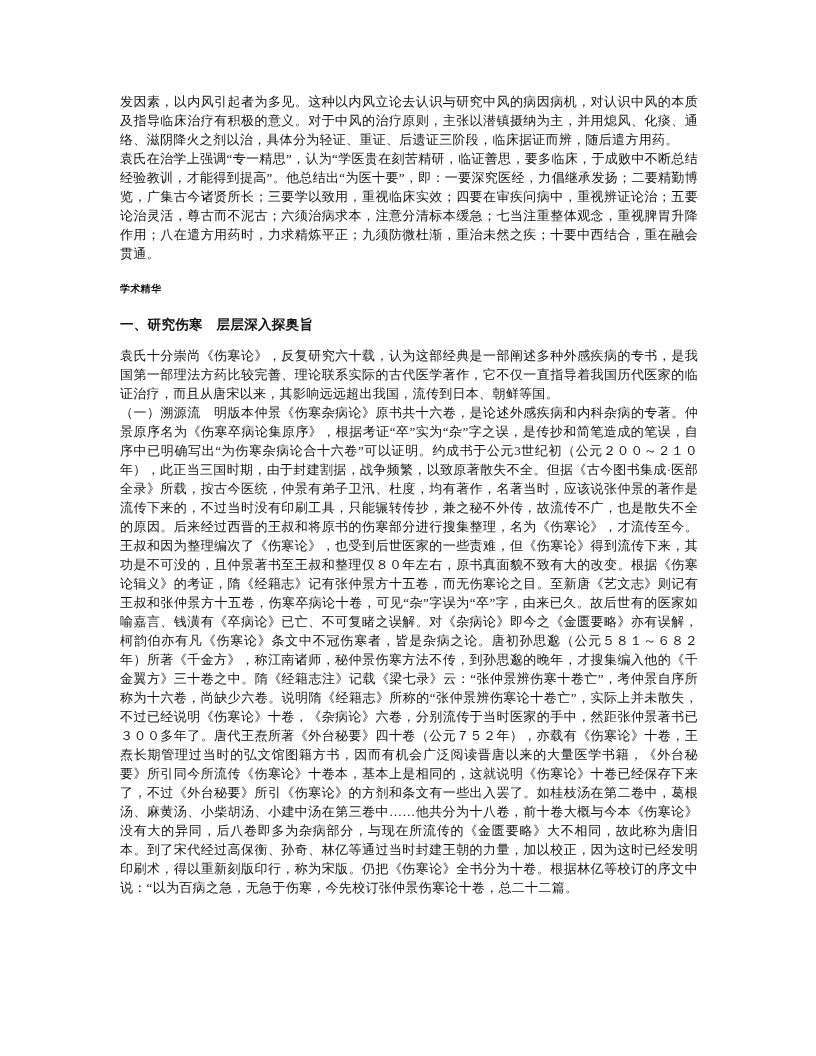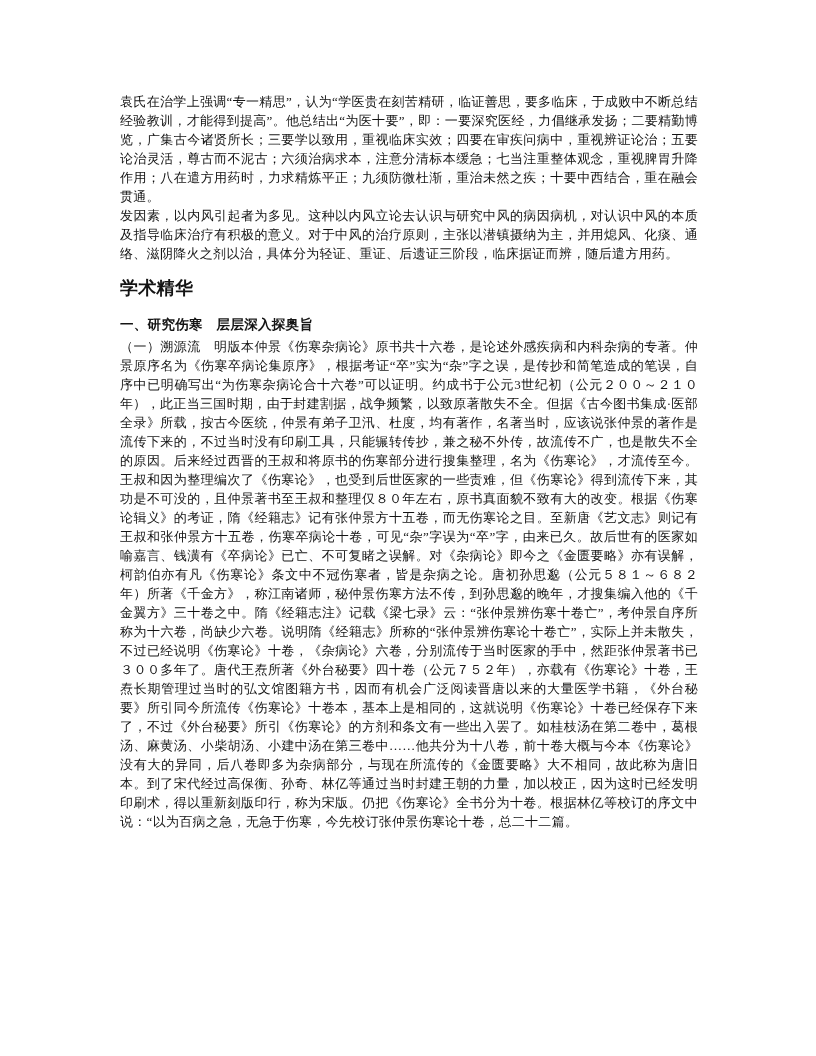--- a/index.html
+++ b/index.html
@@ -21,33 +21,34 @@
     width: 578px;
     color: #141414;
     font-size: 13px;
     line-height: 19px;
     text-align: justify;
     letter-spacing: 0.3px;
   }
   .content p { margin: 0; }
   .heading {
     font-weight: bold;
-    font-size: 18px;
+    font-size: 10px;
     margin: 16px 0 17px 0;
   }
   .subheading {
     font-weight: bold;
     font-size: 13.5px;
-    margin: 0 0 3px 0;
+    margin: 0 0 12px 0;
   }
 </style>
 </head>
 <body>
 
 <div class="page">
   <div class="content">
+    <p>发因素，以内风引起者为多见。这种以内风立论去认识与研究中风的病因病机，对认识中风的本质及指导临床治疗有积极的意义。对于中风的治疗原则，主张以潜镇摄纳为主，并用熄风、化痰、通络、滋阴降火之剂以治，具体分为轻证、重证、后遗证三阶段，临床据证而辨，随后遣方用药。</p>
     <p>袁氏在治学上强调“专一精思”，认为“学医贵在刻苦精研，临证善思，要多临床，于成败中不断总结经验教训，才能得到提高”。他总结出“为医十要”，即：一要深究医经，力倡继承发扬；二要精勤博览，广集古今诸贤所长；三要学以致用，重视临床实效；四要在审疾问病中，重视辨证论治；五要论治灵活，尊古而不泥古；六须治病求本，注意分清标本缓急；七当注重整体观念，重视脾胃升降作用；八在遣方用药时，力求精炼平正；九须防微杜渐，重治未然之疾；十要中西结合，重在融会贯通。</p>
-    <p>发因素，以内风引起者为多见。这种以内风立论去认识与研究中风的病因病机，对认识中风的本质及指导临床治疗有积极的意义。对于中风的治疗原则，主张以潜镇摄纳为主，并用熄风、化痰、通络、滋阴降火之剂以治，具体分为轻证、重证、后遗证三阶段，临床据证而辨，随后遣方用药。</p>
     <h2 class="heading">学术精华</h2>
     <h3 class="subheading">一、研究伤寒　层层深入探奥旨</h3>
+    <p>袁氏十分崇尚《伤寒论》，反复研究六十载，认为这部经典是一部阐述多种外感疾病的专书，是我国第一部理法方药比较完善、理论联系实际的古代医学著作，它不仅一直指导着我国历代医家的临证治疗，而且从唐宋以来，其影响远远超出我国，流传到日本、朝鲜等国。</p>
     <p>（一）溯源流　明版本仲景《伤寒杂病论》原书共十六卷，是论述外感疾病和内科杂病的专著。仲景原序名为《伤寒卒病论集原序》，根据考证“卒”实为“杂”字之误，是传抄和简笔造成的笔误，自序中已明确写出“为伤寒杂病论合十六卷”可以证明。约成书于公元3世纪初（公元２００～２１０年），此正当三国时期，由于封建割据，战争频繁，以致原著散失不全。但据《古今图书集成·医部全录》所载，按古今医统，仲景有弟子卫汛、杜度，均有著作，名著当时，应该说张仲景的著作是流传下来的，不过当时没有印刷工具，只能辗转传抄，兼之秘不外传，故流传不广，也是散失不全的原因。后来经过西晋的王叔和将原书的伤寒部分进行搜集整理，名为《伤寒论》，才流传至今。王叔和因为整理编次了《伤寒论》，也受到后世医家的一些责难，但《伤寒论》得到流传下来，其功是不可没的，且仲景著书至王叔和整理仅８０年左右，原书真面貌不致有大的改变。根据《伤寒论辑义》的考证，隋《经籍志》记有张仲景方十五卷，而无伤寒论之目。至新唐《艺文志》则记有王叔和张仲景方十五卷，伤寒卒病论十卷，可见“杂”字误为“卒”字，由来已久。故后世有的医家如喻嘉言、钱潢有《卒病论》已亡、不可复睹之误解。对《杂病论》即今之《金匮要略》亦有误解，柯韵伯亦有凡《伤寒论》条文中不冠伤寒者，皆是杂病之论。唐初孙思邈（公元５８１～６８２年）所著《千金方》，称江南诸师，秘仲景伤寒方法不传，到孙思邈的晚年，才搜集编入他的《千金翼方》三十卷之中。隋《经籍志注》记载《梁七录》云：“张仲景辨伤寒十卷亡”，考仲景自序所称为十六卷，尚缺少六卷。说明隋《经籍志》所称的“张仲景辨伤寒论十卷亡”，实际上并未散失，不过已经说明《伤寒论》十卷，《杂病论》六卷，分别流传于当时医家的手中，然距张仲景著书已３００多年了。唐代王焘所著《外台秘要》四十卷（公元７５２年），亦载有《伤寒论》十卷，王焘长期管理过当时的弘文馆图籍方书，因而有机会广泛阅读晋唐以来的大量医学书籍，《外台秘要》所引同今所流传《伤寒论》十卷本，基本上是相同的，这就说明《伤寒论》十卷已经保存下来了，不过《外台秘要》所引《伤寒论》的方剂和条文有一些出入罢了。如桂枝汤在第二卷中，葛根汤、麻黄汤、小柴胡汤、小建中汤在第三卷中……他共分为十八卷，前十卷大概与今本《伤寒论》没有大的异同，后八卷即多为杂病部分，与现在所流传的《金匮要略》大不相同，故此称为唐旧本。到了宋代经过高保衡、孙奇、林亿等通过当时封建王朝的力量，加以校正，因为这时已经发明印刷术，得以重新刻版印行，称为宋版。仍把《伤寒论》全书分为十卷。根据林亿等校订的序文中说：“以为百病之急，无急于伤寒，今先校订张仲景伤寒论十卷，总二十二篇。</p>
   </div>
 </div>
 
 </body></html>

